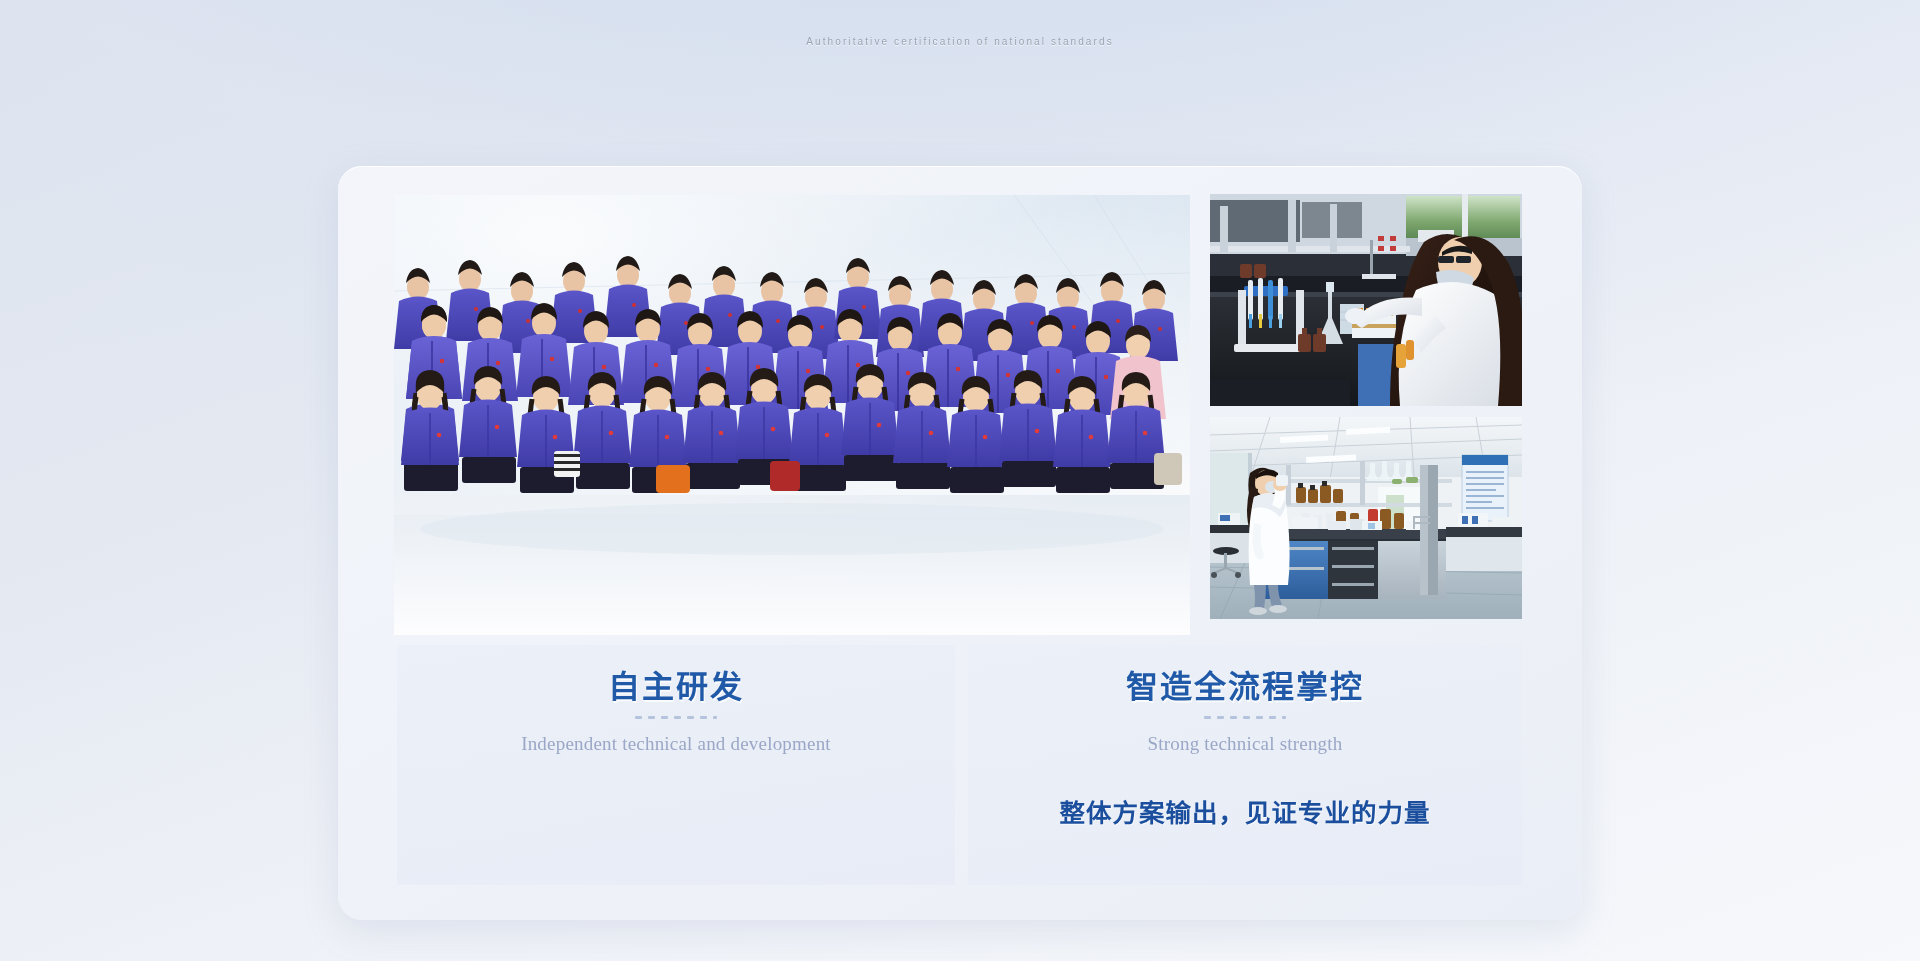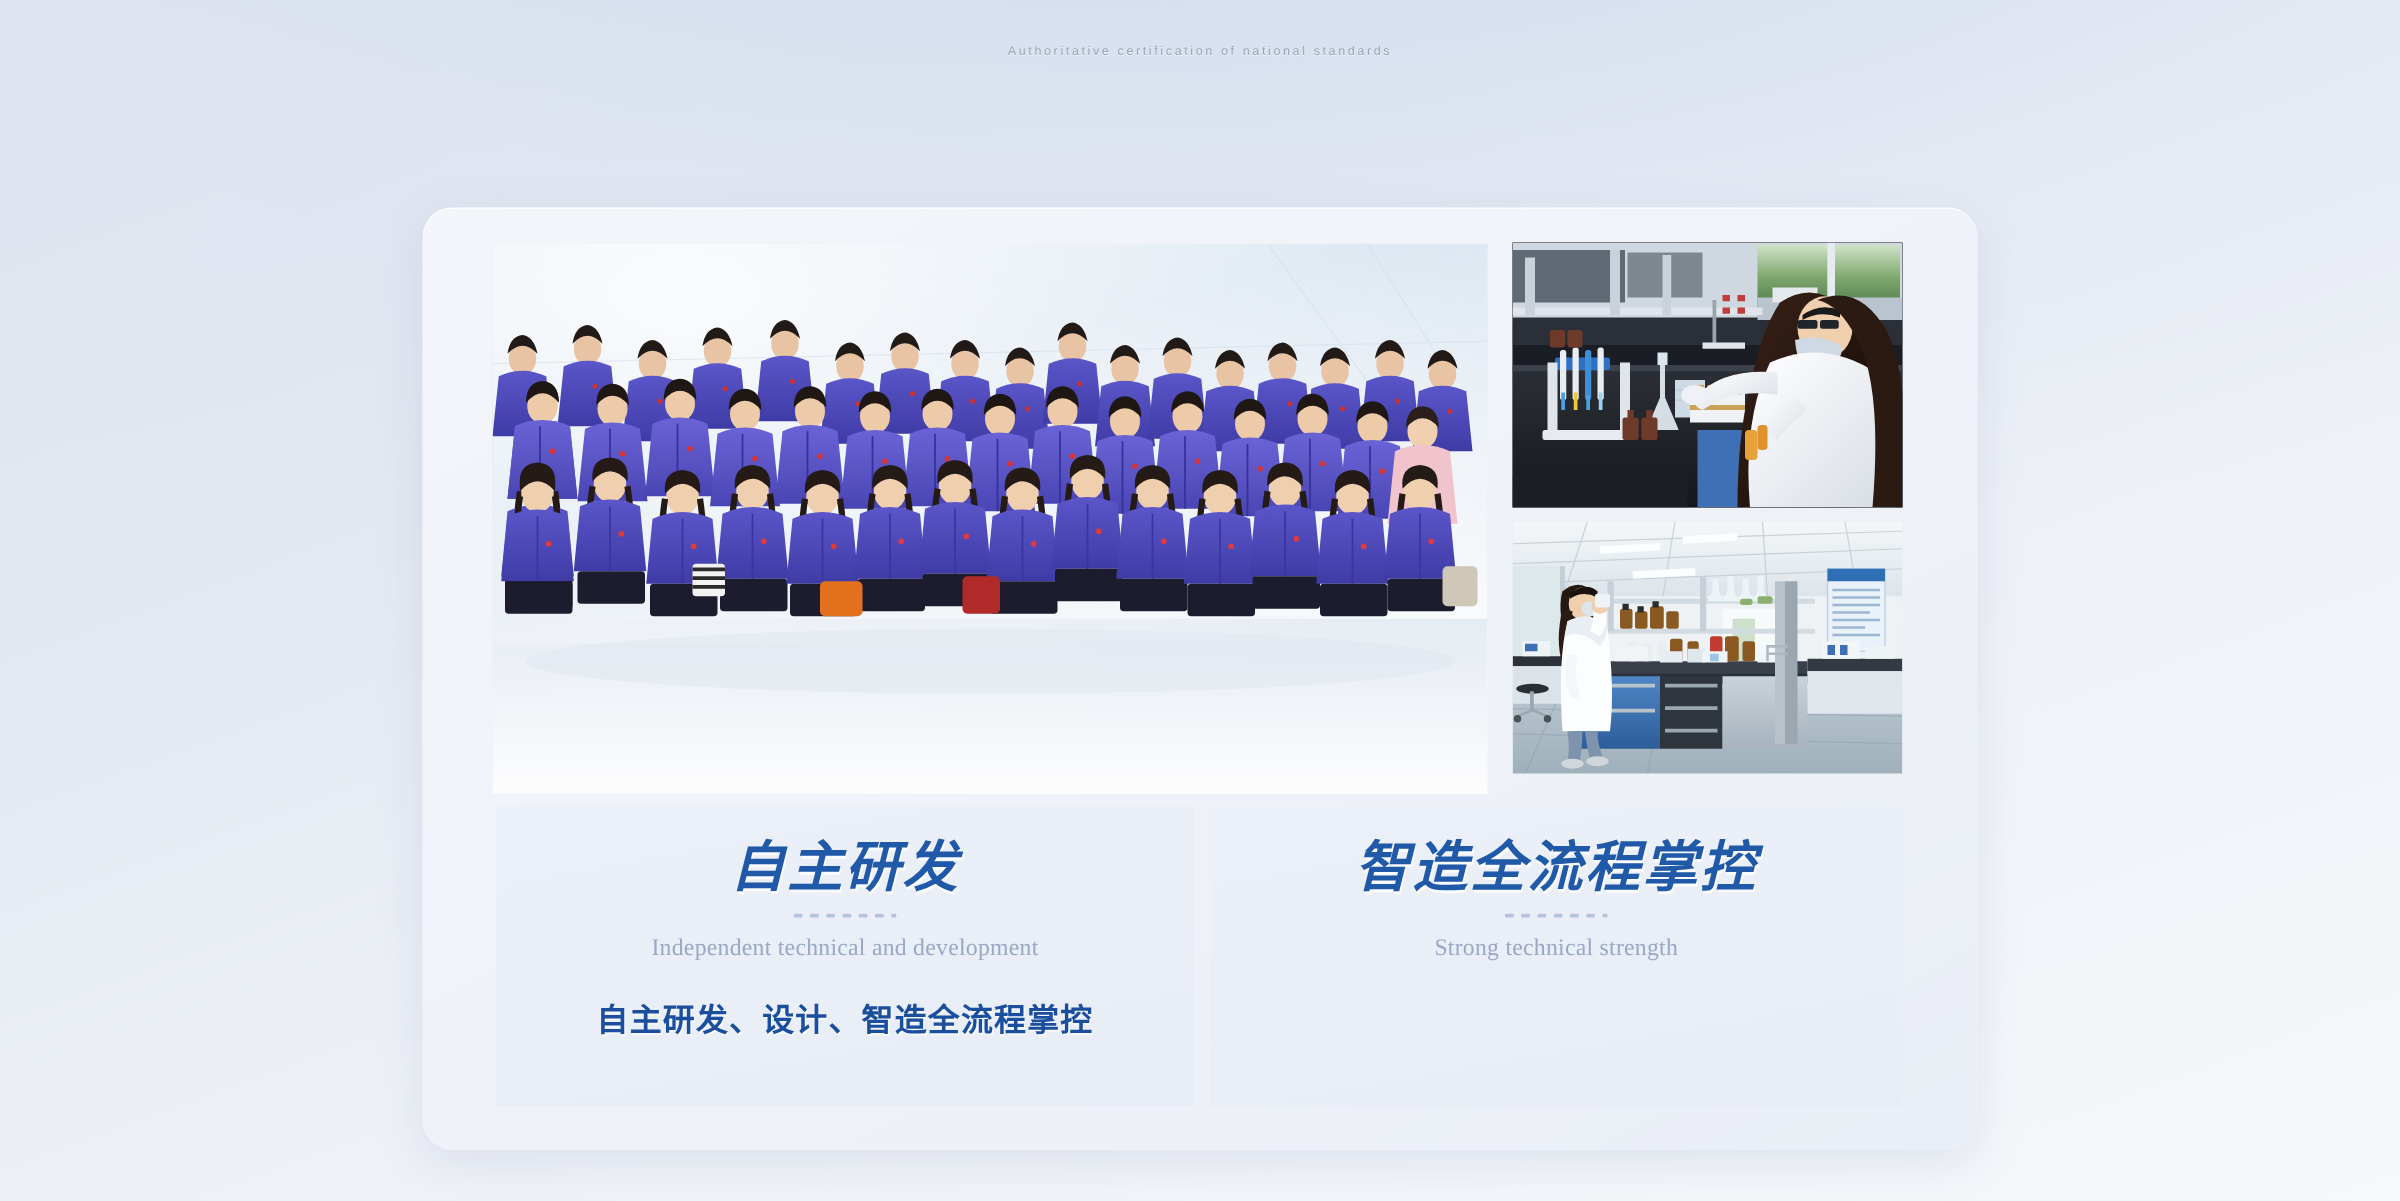--- a/index.html
+++ b/index.html
@@ -61,27 +61,26 @@
     top:645px; height:240px;
     background:linear-gradient(170deg,#ecf0f8 0%, #e9eef7 55%, #e7ecf6 100%);
     text-align:center;
     padding-top:22px;
   }
   .card-left  { left:397px; width:558px; }
   .card-right { left:968px; width:554px; }
 
   .card h2 {
     font-family:"Liberation Serif", serif;
-    font-size:44px;
+    font-size:32px;
     font-weight:700;
     color:#1f59a7;
     letter-spacing:2px;
     line-height:1.25;
     text-shadow:1px 2px 0 rgba(255,255,255,.75);
-    font-style:italic;
   }
   .dashes { margin:9px auto 0; display:flex; justify-content:center; gap:6px; }
   .dashes i { display:block; width:7px; height:3px; background:#b6c3dd; border-radius:1px; }
   .dashes i:last-child { width:4px; }
   .card .en {
     margin-top:14px;
     font-family:"Liberation Serif", serif;
     font-size:19px;
     color:#9aa7c6;
     letter-spacing:.2px;
@@ -559,31 +558,33 @@
       <i></i>
         <i></i>
         <i></i>
         <i></i>
         <i></i>
         <i></i>
         <i></i>
     </div>
     <div class="en">Independent technical and development</div>
     <div class="desc">
-      <div>自主研发、设计、智造全流程掌控</div>
     </div>
   </div>
 
   <div class="card card-right">
     <h2>智造全流程掌控</h2>
     <div class="dashes">
       <i></i>
         <i></i>
         <i></i>
         <i></i>
         <i></i>
         <i></i>
         <i></i>
     </div>
     <div class="en">Strong technical strength</div>
+    <div class="desc">
+      <div>整体方案输出，见证专业的力量</div>
+    </div>
   </div>
 
 </div>
 
 </body></html>

